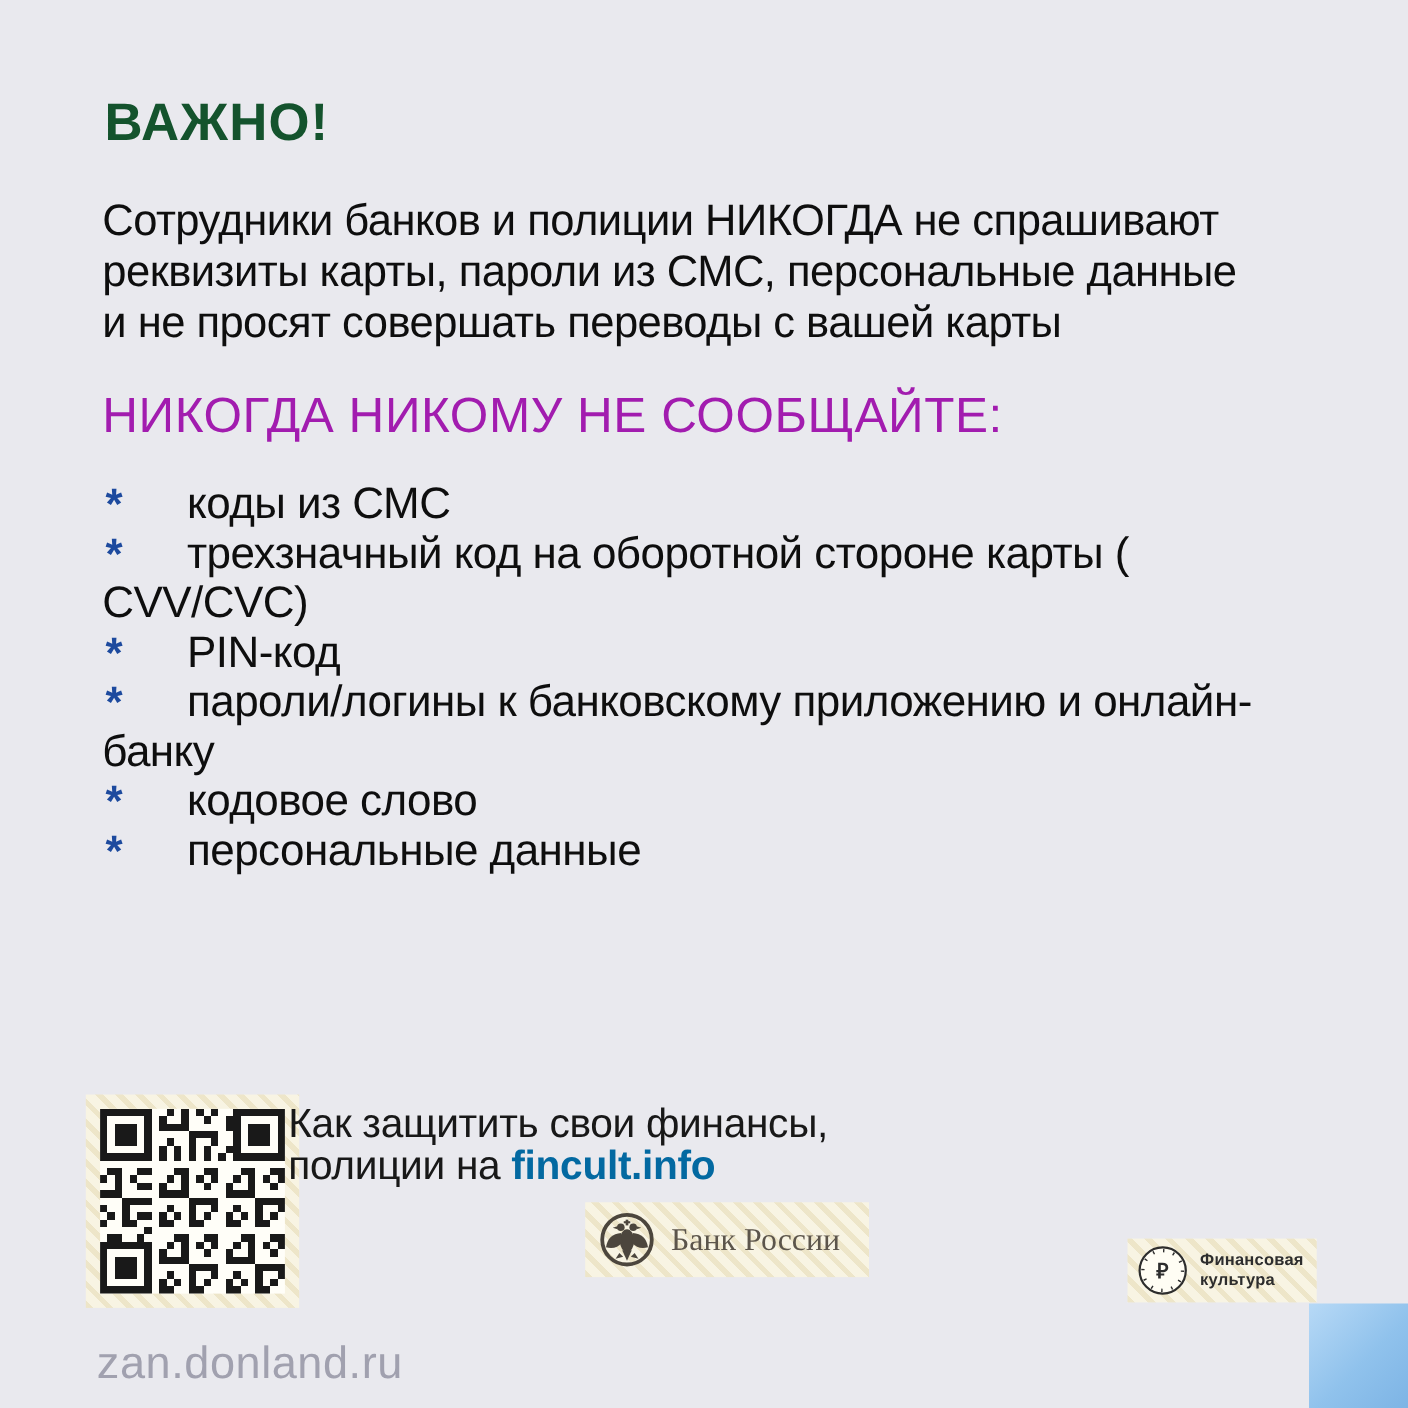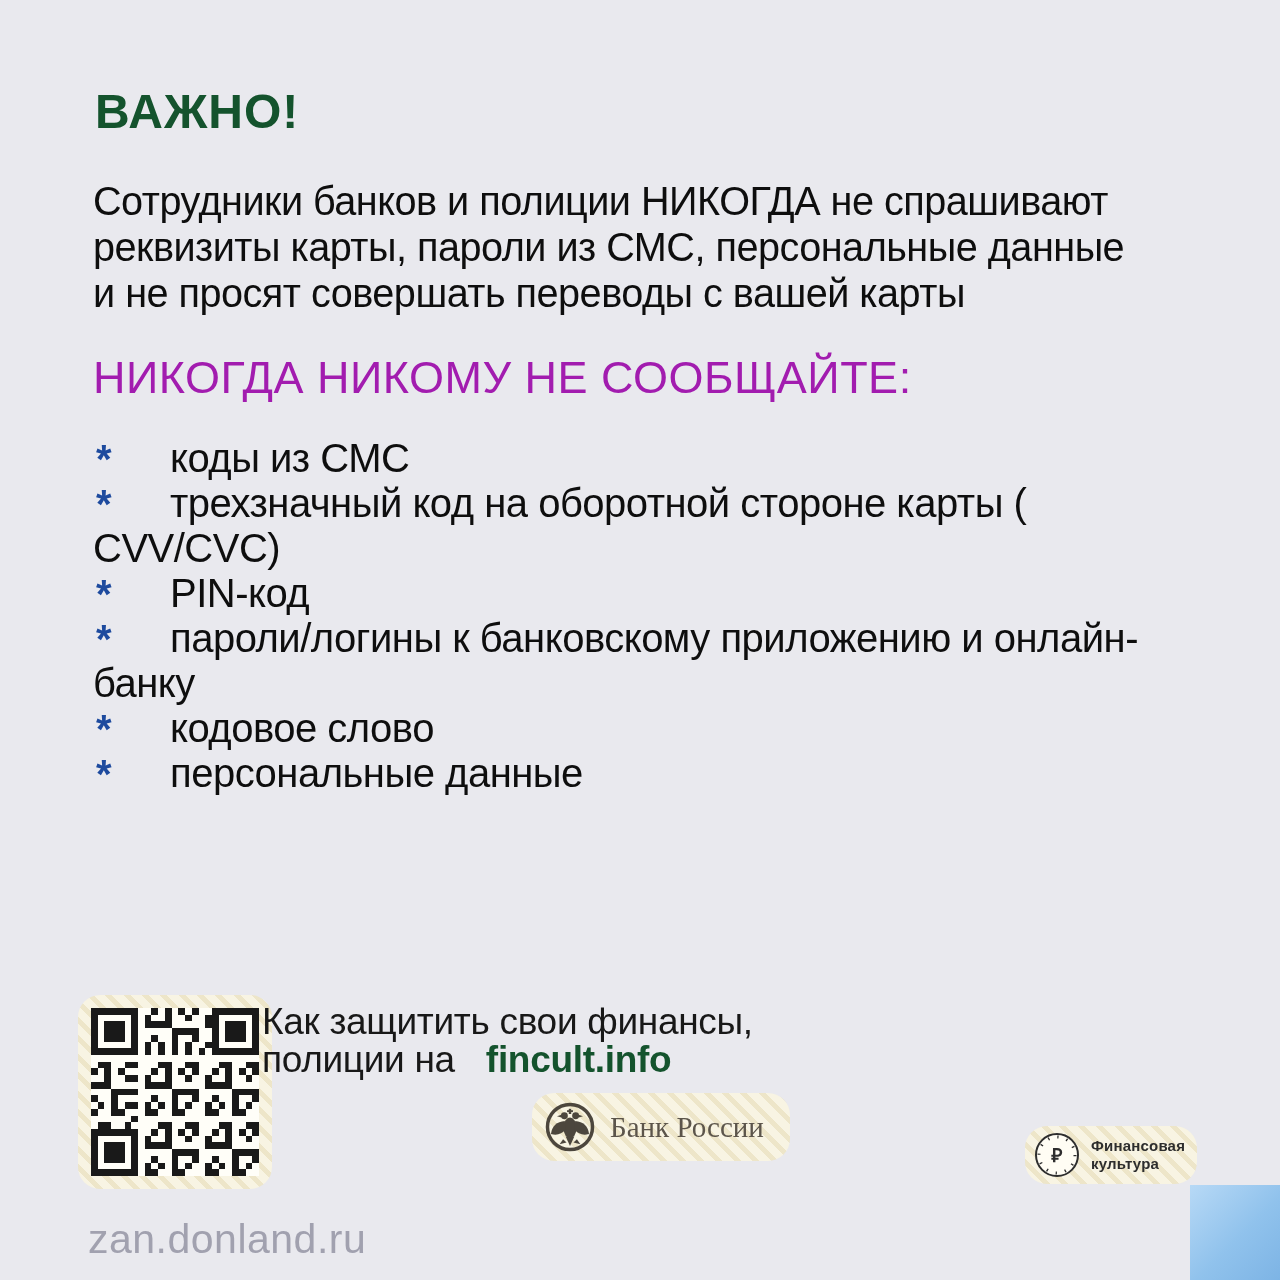--- a/index.html
+++ b/index.html
@@ -31,29 +31,28 @@
   .li .txt{white-space:pre-line;}
   .li .ast{
     position:absolute;left:3px;top:1px;text-indent:0;
     color:#1d4a9e;font-weight:bold;
   }
   .hatch{
     background-color:#f8f4e3;
     background-image:repeating-linear-gradient(45deg,
       rgba(213,196,140,0.30) 0px, rgba(213,196,140,0.30) 5px,
       rgba(255,255,255,0) 5px, rgba(255,255,255,0) 13px);
-    border-radius:22px;
   }
   .qr-badge{position:absolute;left:78px;top:995px;width:194px;height:194px;}
   .qr-badge svg{position:absolute;left:13px;top:13px;width:168px;height:168px;background:#fffef8;}
   .qr-caption{
     position:absolute;left:262px;top:1003px;
     font-size:37px;line-height:38px;color:#181818;letter-spacing:-0.3px;
   }
-  .qr-caption .link{color:#14532d;font-weight:bold;margin-left:21px;}
+  .qr-caption .link{color:#0369a1;font-weight:bold;}
   .bank-badge{
     position:absolute;left:532px;top:1093px;width:258px;height:68px;
     display:flex;align-items:center;gap:14px;padding-left:12px;box-sizing:border-box;
   }
   .bank-badge .eagle{width:52px;height:52px;flex:0 0 auto;}
   .bank-badge .bank-text{
     font-family:"Liberation Serif", serif;
     font-size:29px;color:#5c554b;white-space:nowrap;
   }
   .fincult-badge{

